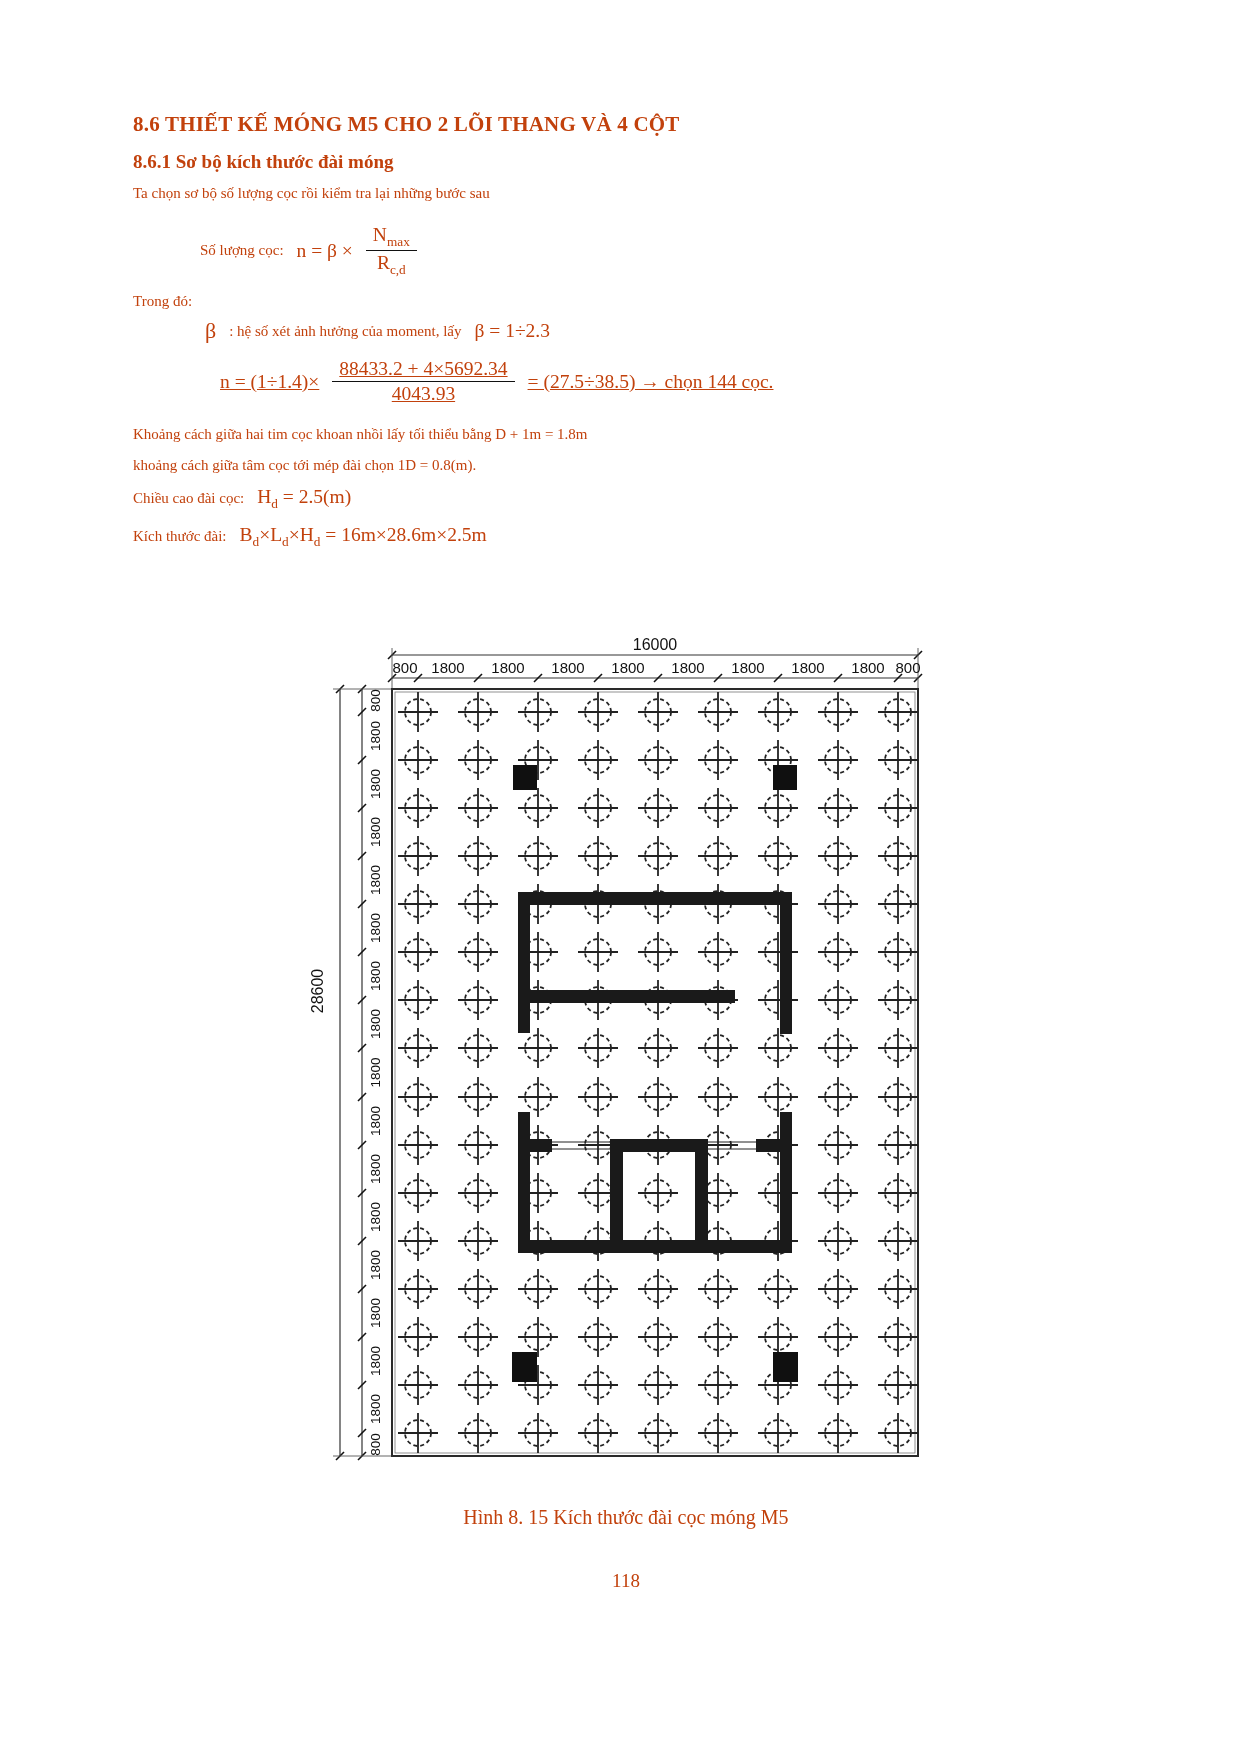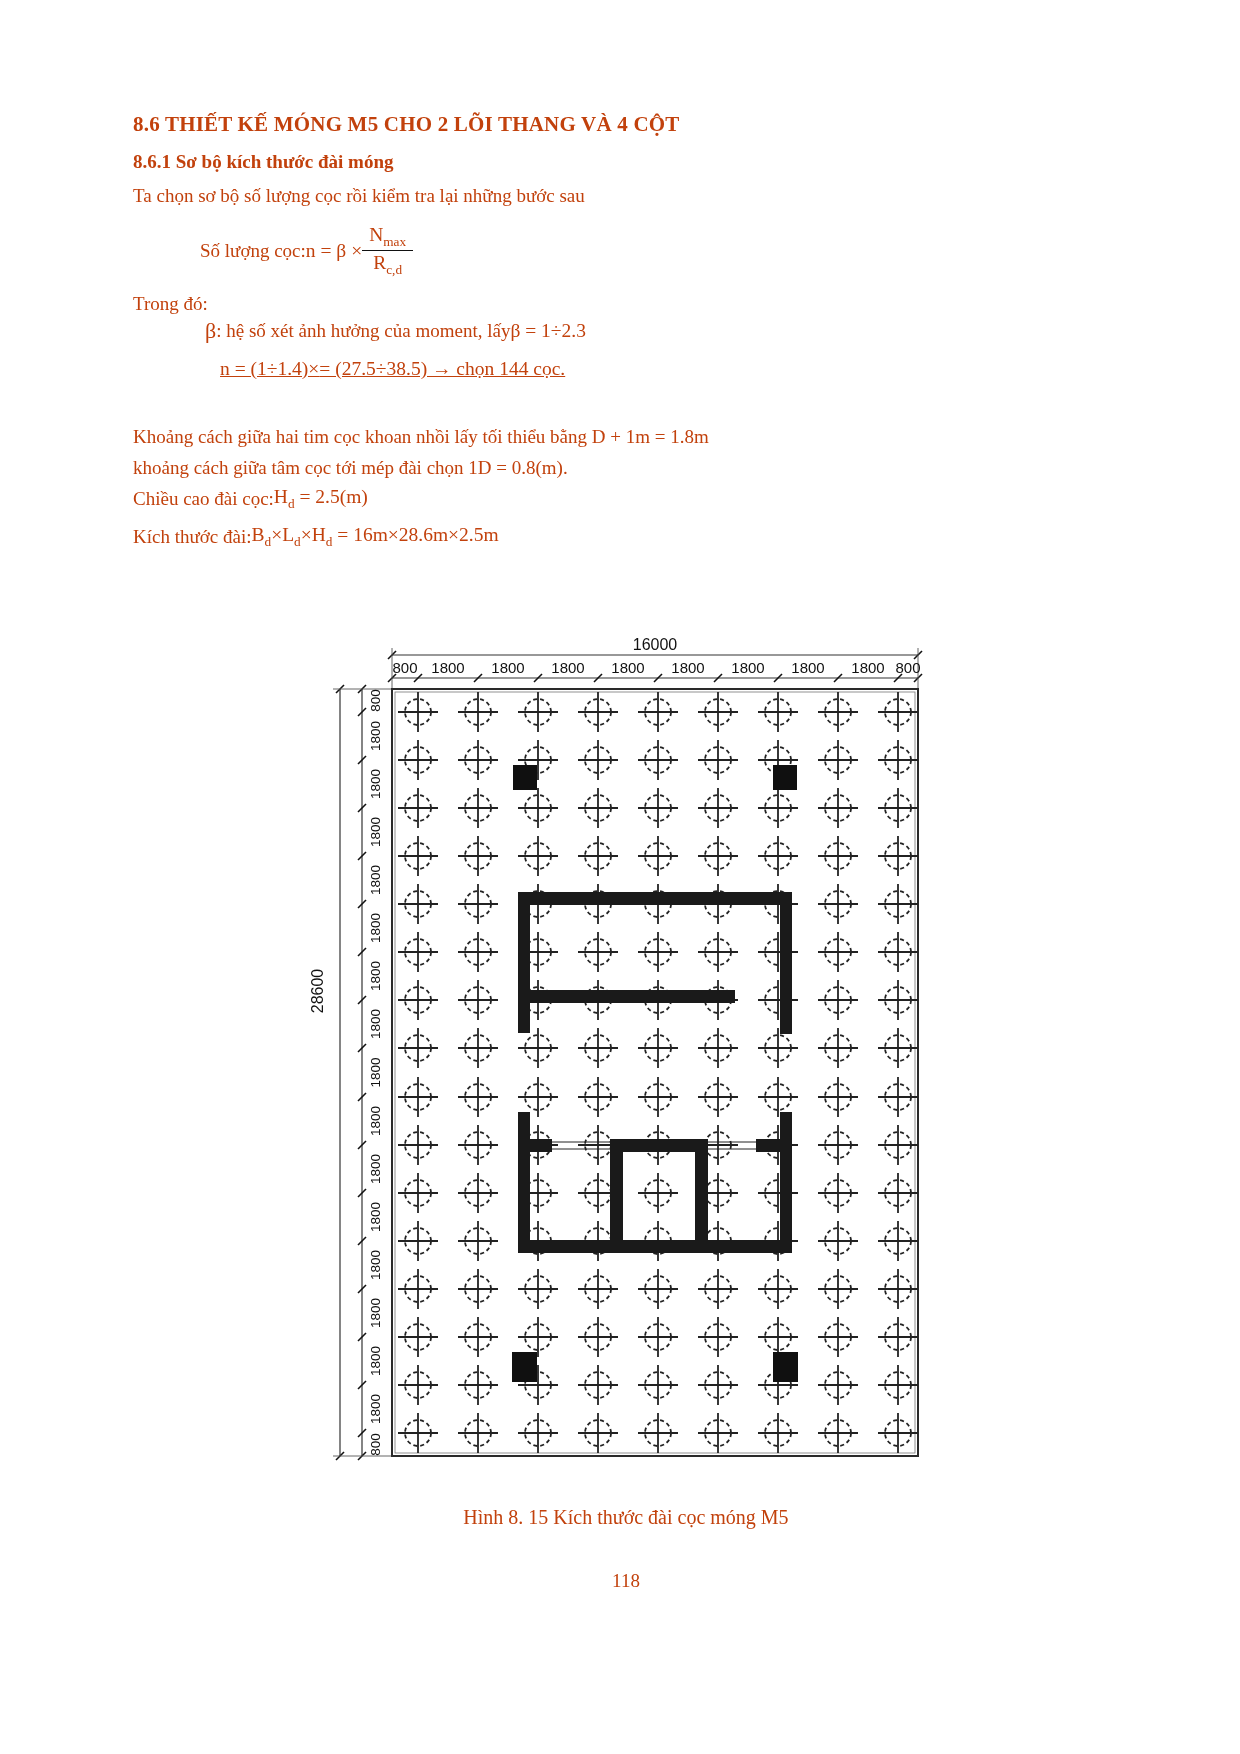--- a/index.html
+++ b/index.html
@@ -9,23 +9,23 @@
     margin:0 auto;
     background:#ffffff;
     font-family:"Liberation Serif", serif;
     color:#c2410c;
     overflow:hidden;
     padding-left:12px;
   }
   .abs{position:absolute;}
   .h1{font-size:21px;font-weight:bold;letter-spacing:0.2px;}
   .h2{font-size:19px;font-weight:bold;}
-  .body-text{font-size:19px;}
+  .body-text{font-size:15px;}
   .math{font-size:19.5px;}
-  .mathline{display:flex;align-items:center;gap:0;}
+  .mathline{display:flex;align-items:center;gap:13px;}
   .frac{display:inline-block;text-align:center;vertical-align:middle;line-height:1.15;}
   .frac .num{display:block;border-bottom:1.6px solid #111;padding:0 7px 1px 7px;}
   .frac .den{display:block;padding:1px 7px 0 7px;}
   sub{font-size:0.68em;text-align:center;}
   .sym{font-size:22px;line-height:1;}
   .caption{font-size:20px;text-align:center;width:100%;}
   .pageno{font-size:19px;text-align:center;width:100%;}
 
   
   .pile circle{fill:none;stroke:#222;stroke-width:1.8;stroke-dasharray:4 3;}
@@ -64,20 +64,24 @@
   <div class="abs body-text" style="left:133px;top:293px;">Trong đó:</div>
 
   <div class="abs mathline" style="left:205px;top:320px;">
     <span class="sym">β</span>
     <span class="body-text">: hệ số xét ảnh hưởng của moment, lấy</span>
     <span class="math">β = 1÷2.3</span>
   </div>
 
   <div class="abs mathline" style="left:220px;top:358px;text-decoration:underline;">
     <span class="math">n = (1÷1.4)×</span>
+    <span class="frac math">
+      <span class="num">88433.2 + 4×5692.34</span>
+      <span class="den">4043.93</span>
+    </span>
     <span class="math">= (27.5÷38.5) → chọn 144 cọc.</span>
   </div>
 
   <div class="abs body-text" style="left:133px;top:426px;">Khoảng cách giữa hai tim cọc khoan nhồi lấy tối thiểu bằng D + 1m = 1.8m</div>
 
   <div class="abs body-text" style="left:133px;top:457px;">khoảng cách giữa tâm cọc tới mép đài chọn 1D = 0.8(m).</div>
 
   <div class="abs mathline" style="left:133px;top:486px;">
     <span class="body-text">Chiều cao đài cọc:</span>
     <span class="math"><span>H</span><sub>d</sub> <span>= 2.5(m)</span></span>

